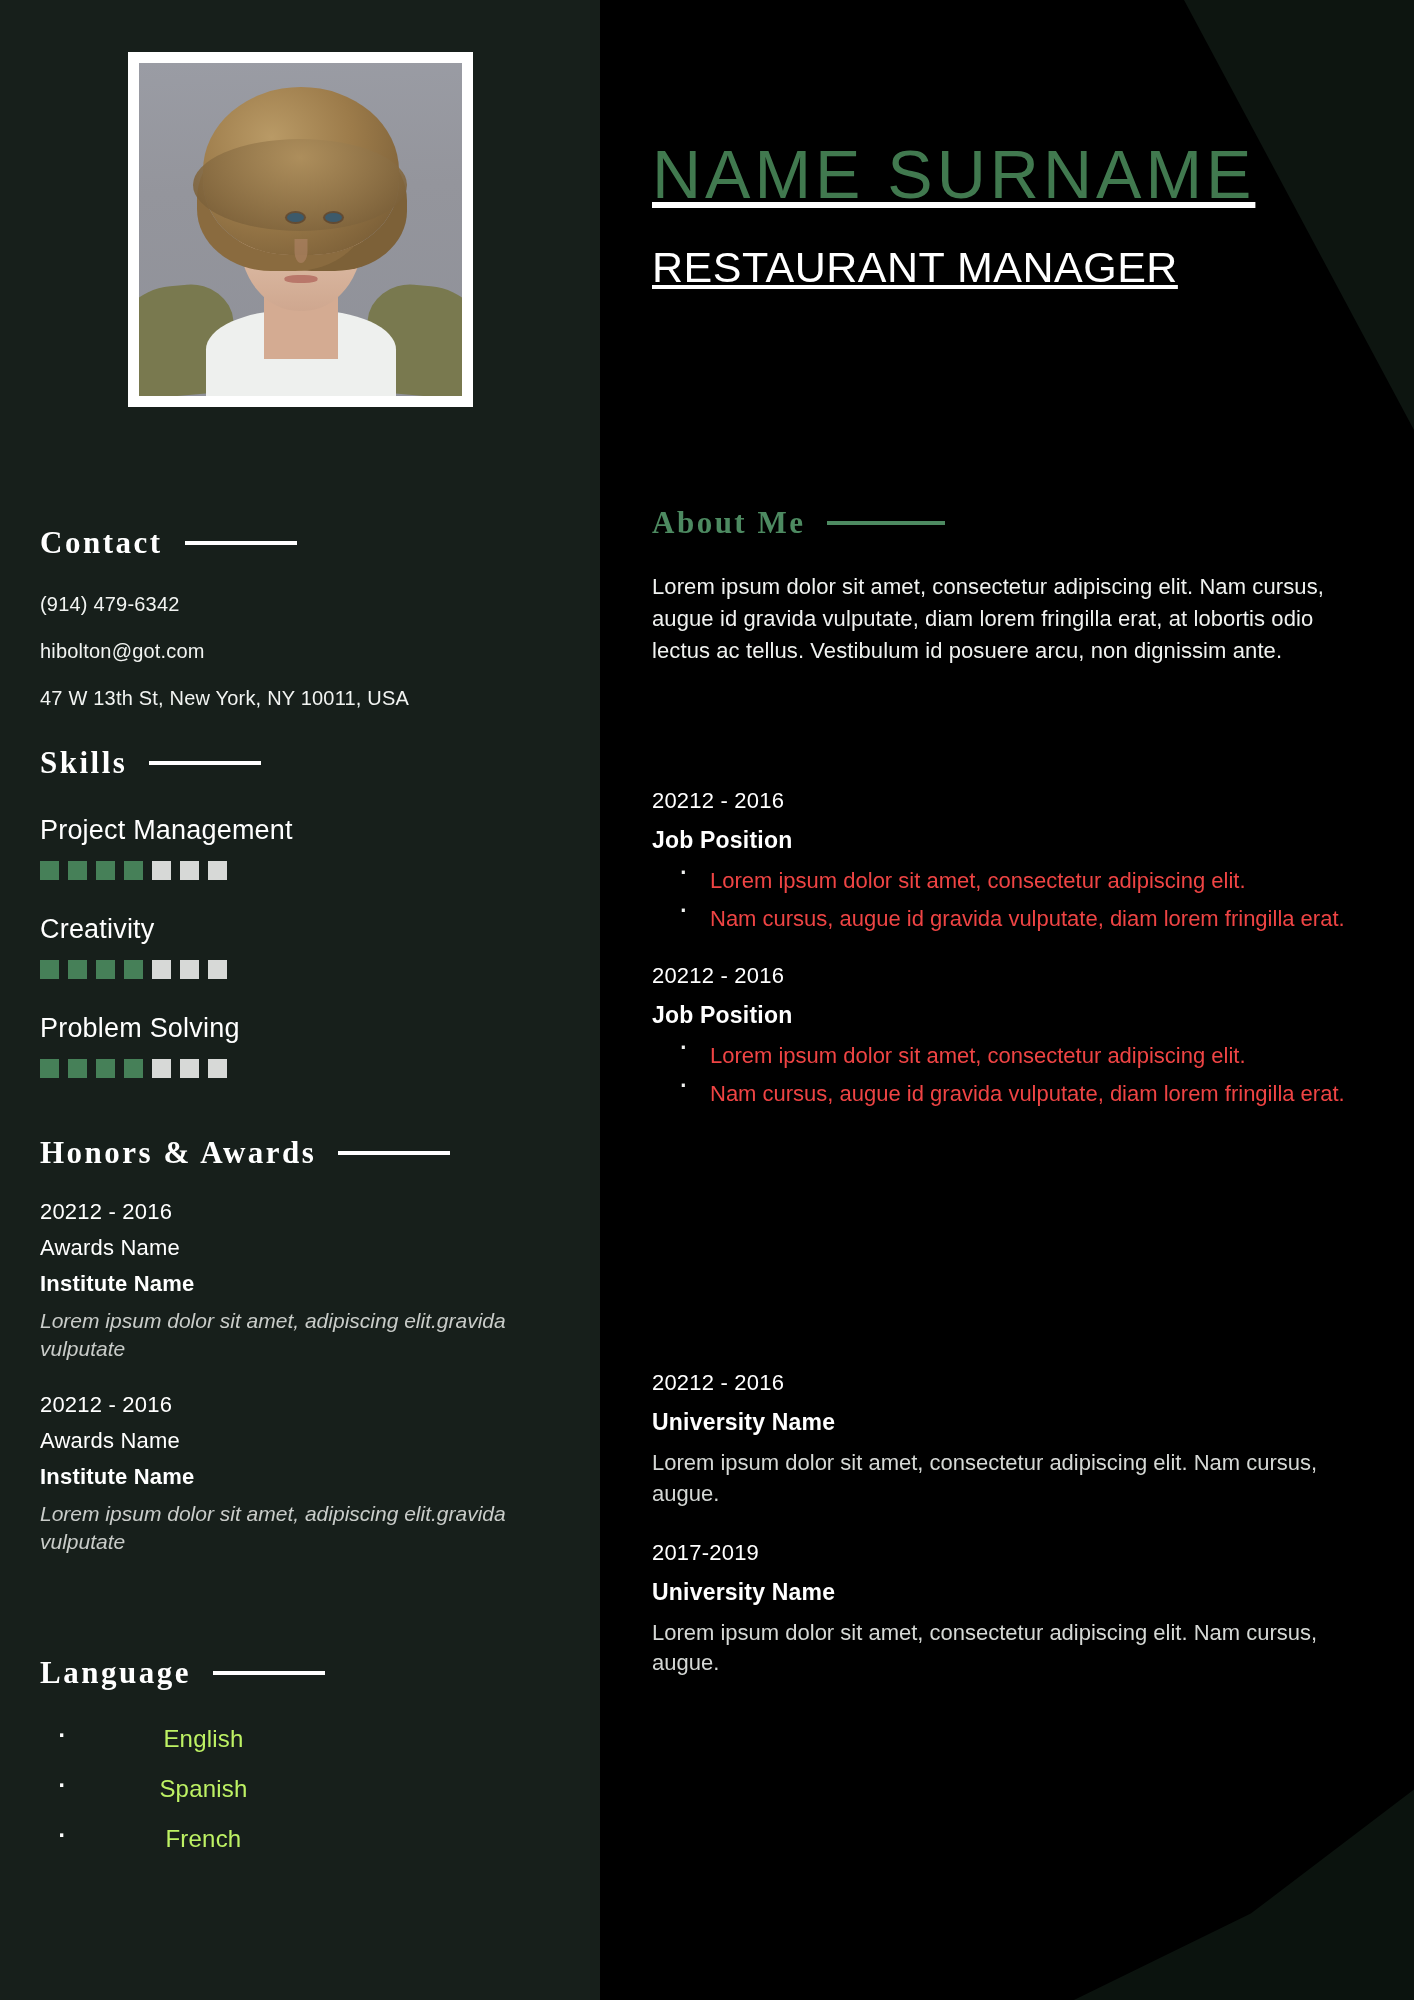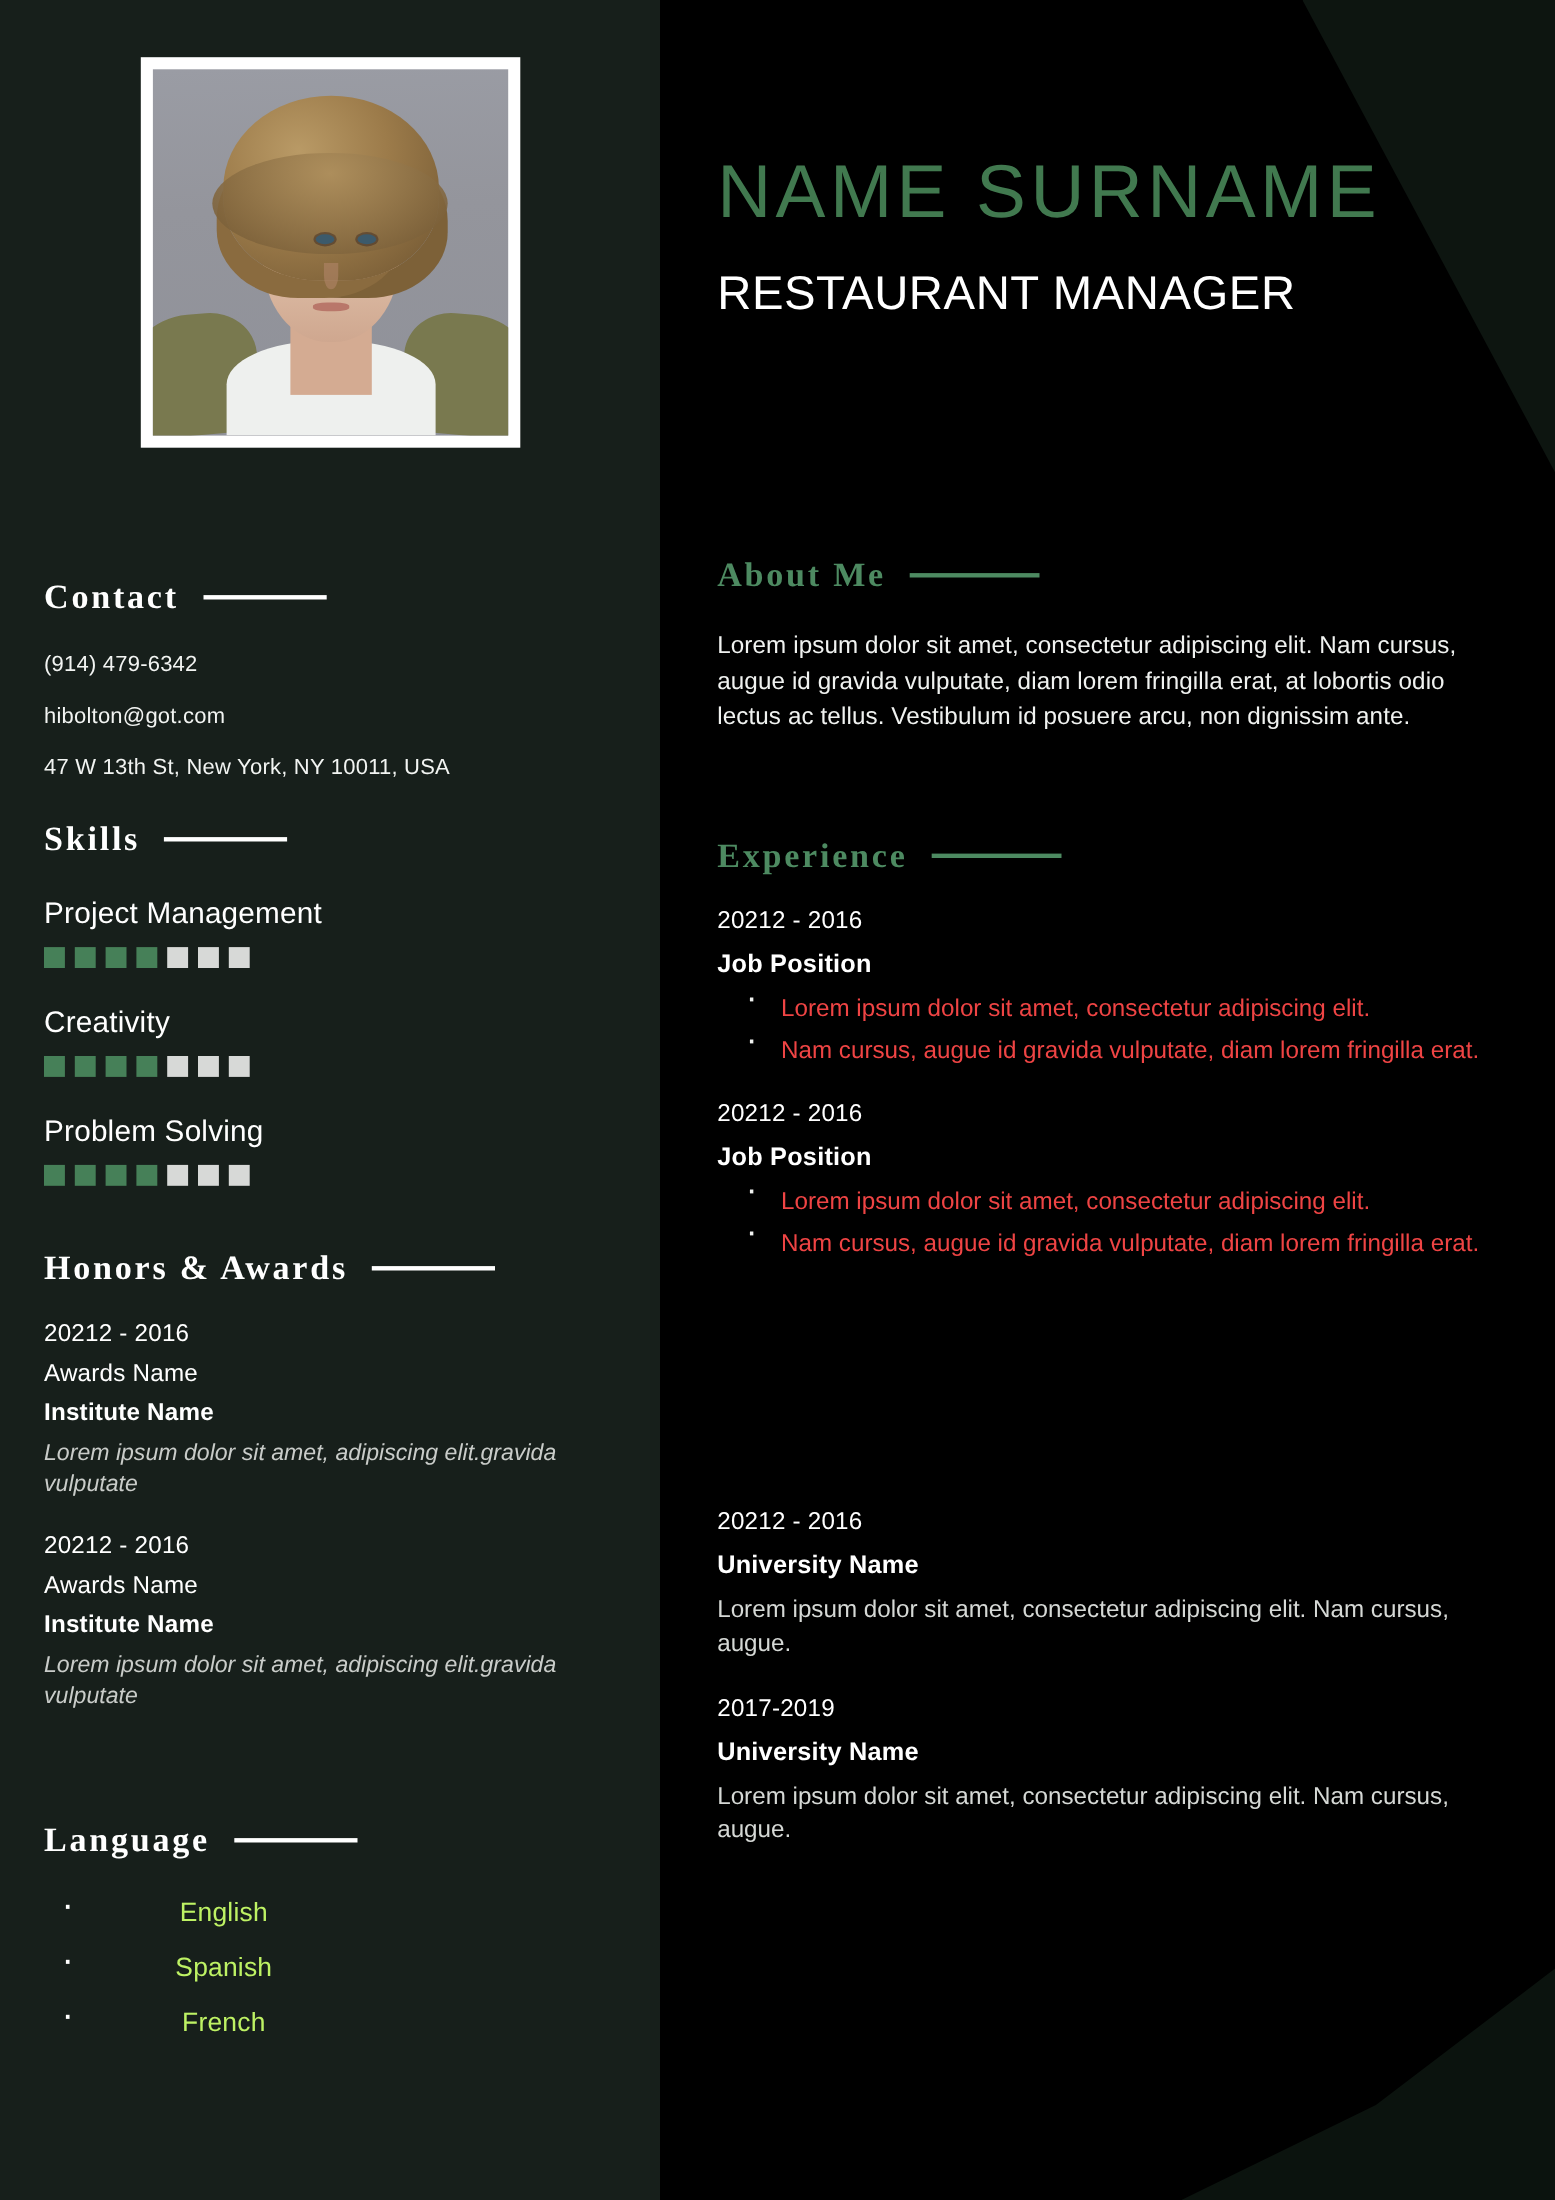--- a/index.html
+++ b/index.html
@@ -131,21 +131,21 @@
   .lang-list li {
     font-size:24px; font-weight:400; color:#bef264;
     margin-bottom:22px; position:relative; padding-left:42px; letter-spacing:.2px;
   }
   .lang-list li:before {
     content:"\00B7"; position:absolute; left:16px; top:-10px;
     font-size:34px; color:#ffffff; line-height:1;
   }
 
   
-  .main { position:absolute; left:600px; top:0; width:814px; height:2000px; z-index:1; padding:0 60px 0 52px; }
+  .main { position:absolute; left:600px; top:0; width:814px; height:2000px; z-index:1; padding:0 60px 0 52px;text-decoration:underline; }
 
   .name {
     margin-top:140px;
     font-size:68px; font-weight:300; color:#41794f;
     letter-spacing:4px; line-height:1;
   }
   .role {
     margin-top:38px;
     font-size:43px; font-weight:400; color:#ffffff;
     letter-spacing:.5px; line-height:1;
@@ -303,24 +303,20 @@
 
     <section class="s-about">
       <div class="sec-head">
         <span>About Me</span>
         <span class="rule" style="width:118px"></span>
       </div>
       <p class="about-text">Lorem ipsum dolor sit amet, consectetur adipiscing elit. Nam cursus, augue id gravida vulputate, diam lorem fringilla erat, at lobortis odio lectus ac tellus. Vestibulum id posuere arcu, non dignissim ante.</p>
     </section>
 
     <section class="s-exp">
-      <div class="sec-head">
-        <span>Experience</span>
-        <span class="rule" style="width:118px"></span>
-      </div>
 
       <div class="job">
         <div class="yr">20212 - 2016</div>
         <div class="pos">Job Position</div>
         <ul>
           <li>Lorem ipsum dolor sit amet, consectetur adipiscing elit.</li>
           <li>Nam cursus, augue id gravida vulputate, diam lorem fringilla erat.</li>
         </ul>
       </div>
 

